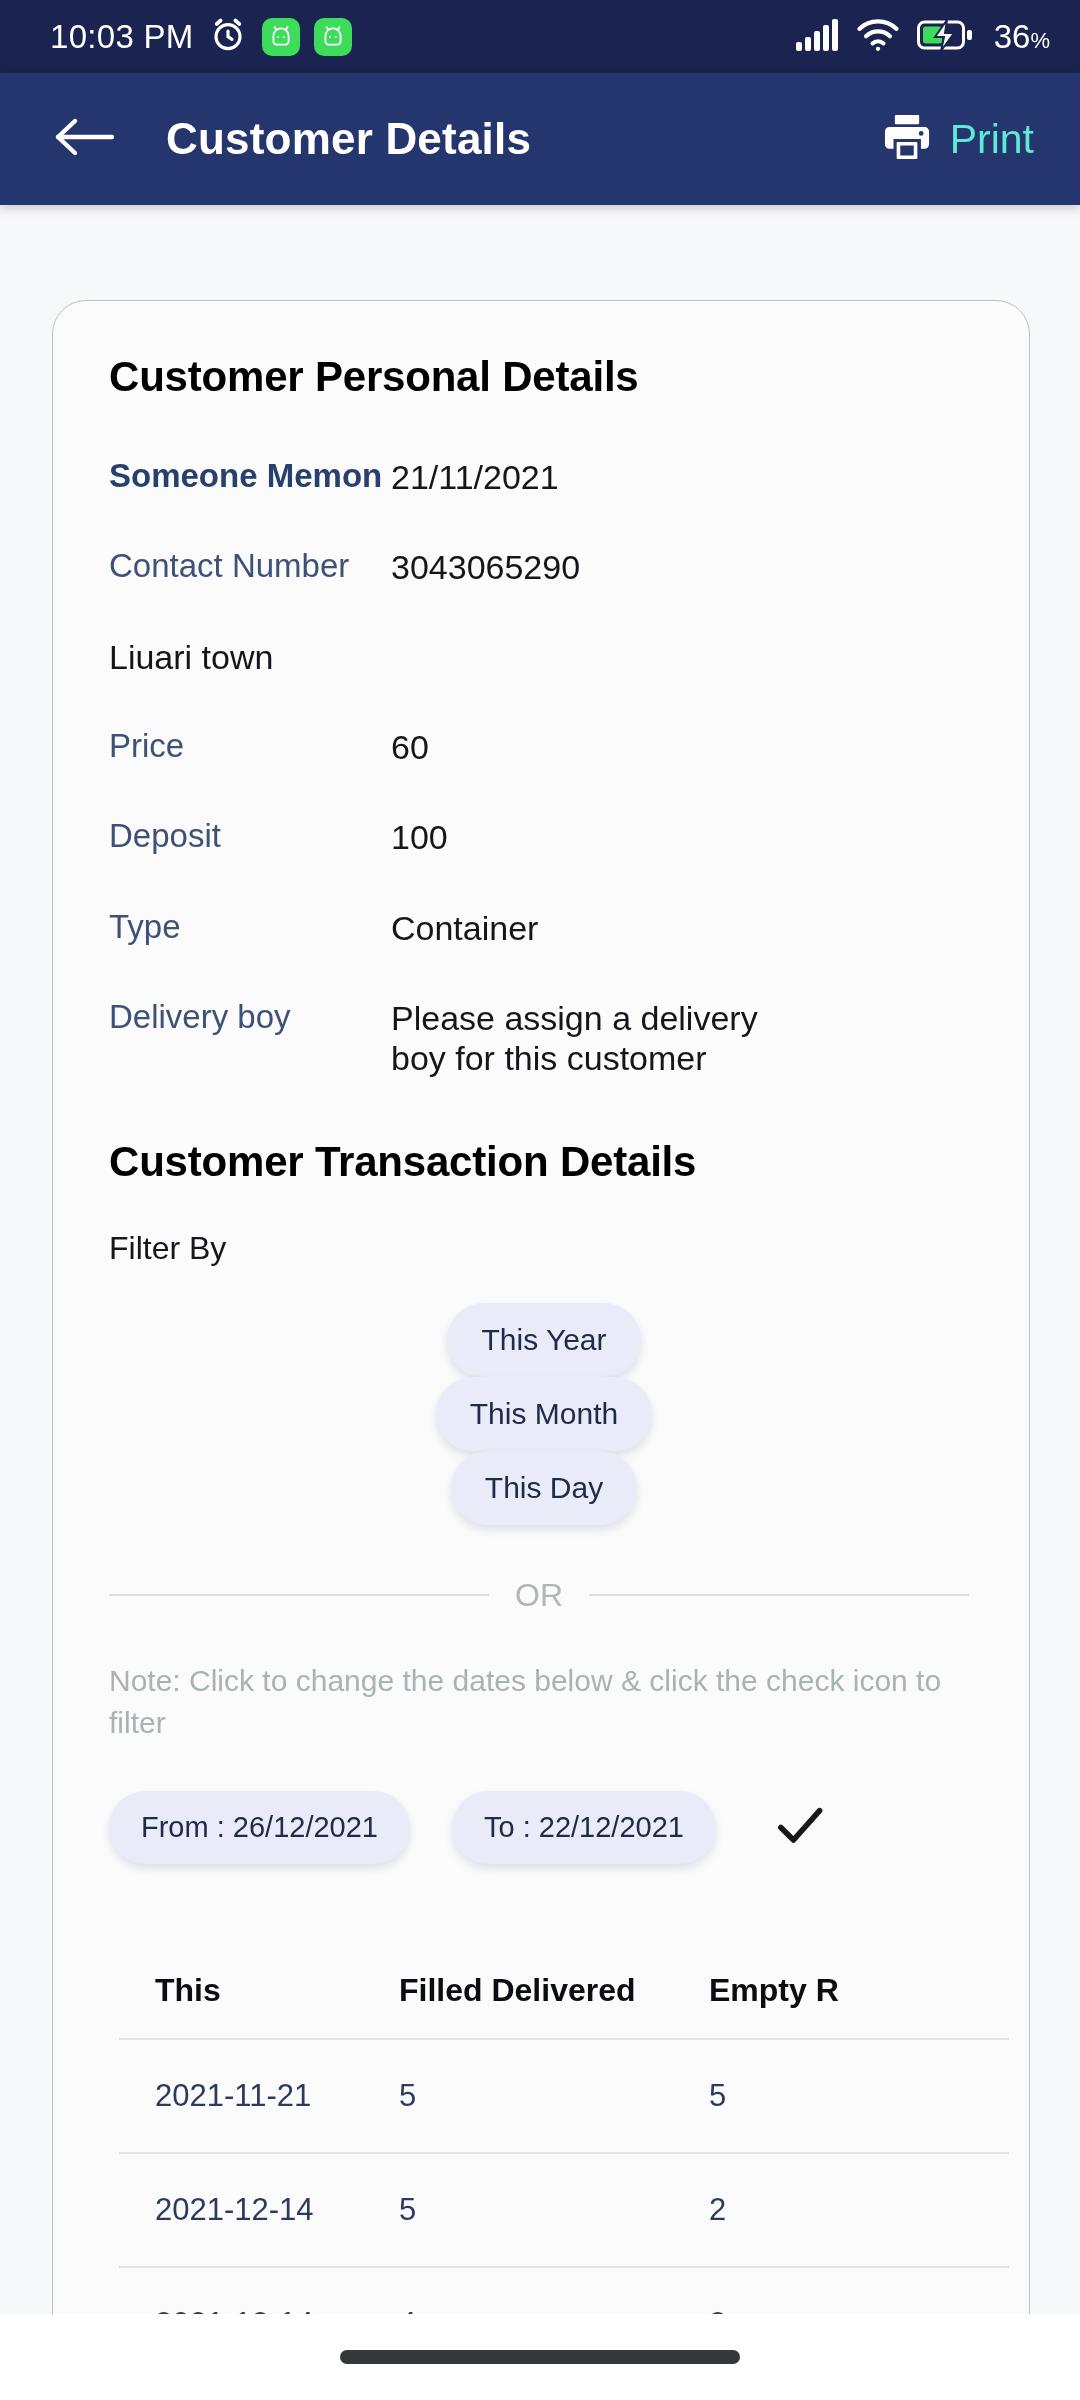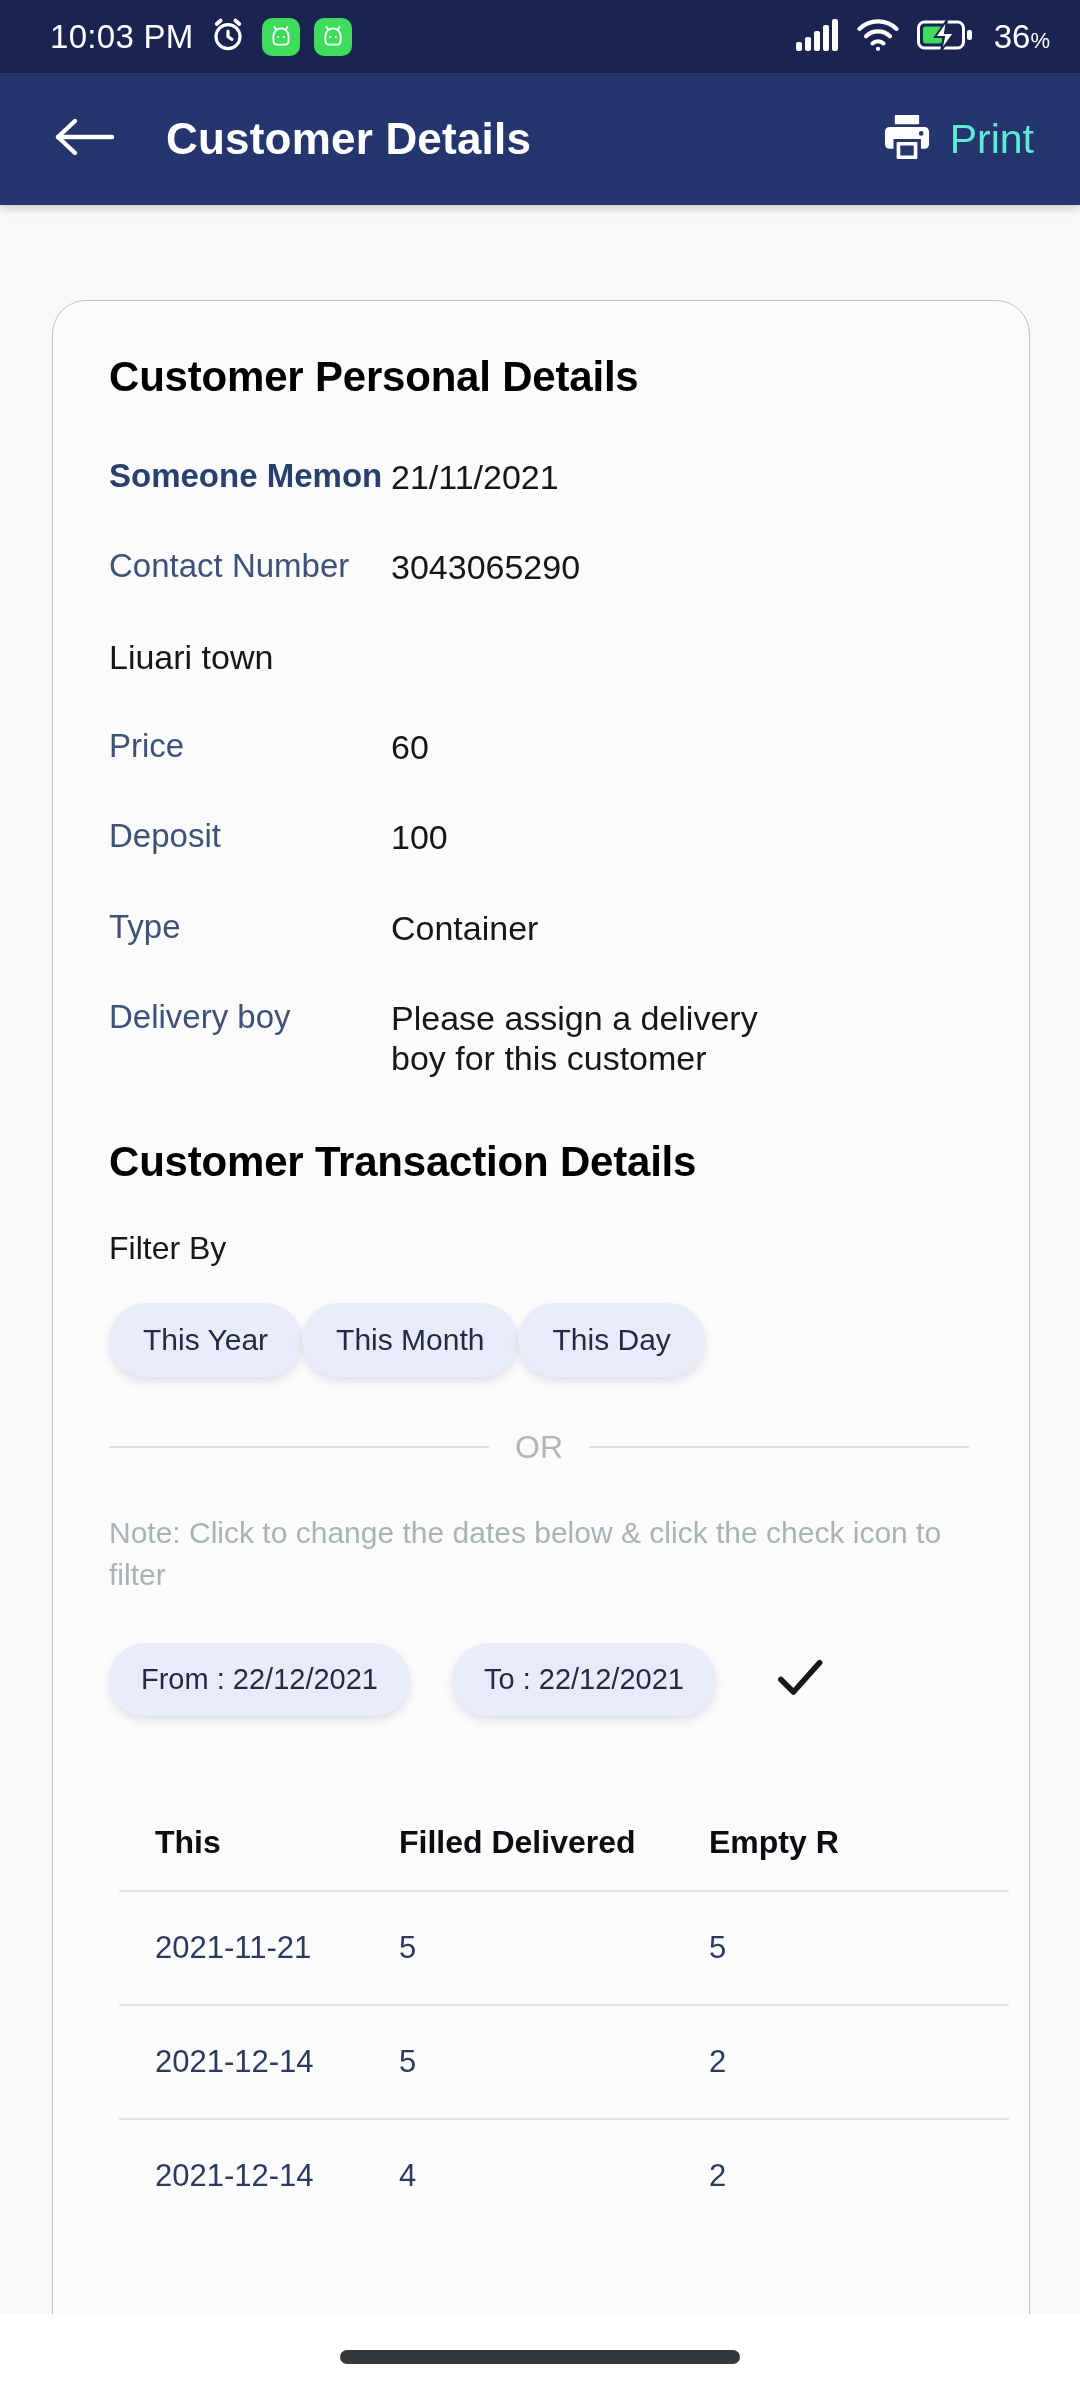--- a/index.html
+++ b/index.html
@@ -156,22 +156,24 @@
   #filter-by-label {
     font-size: 32px;
     color: #15171d;
     margin-top: 44px;
   }
   #filter-chip-row {
     display: flex;
     align-items: center;
     margin-top: 36px;
     width: 880px;
+    justify-content: space-between;
     padding-right: 10px;
     box-sizing: border-box;
+    flex-direction: column;
   }
   .chip {
     background: #e9ecf8;
     border-radius: 40px;
     padding: 20px 34px;
     font-size: 30px;
     color: #222a49;
     box-shadow: 0 5px 8px rgba(40,50,90,0.13);
     cursor: pointer;
     white-space: nowrap;
@@ -420,21 +422,21 @@
 
       <div id="or-divider">
         <div class="or-line"></div>
         <div id="or-text">OR</div>
         <div class="or-line"></div>
       </div>
 
       <div id="filter-note">Note: Click to change the dates below &amp; click the check icon to filter</div>
 
       <div id="date-chip-row">
-        <div class="date-chip">From : 22/12/2021</div>
+        <div class="date-chip">From : 26/12/2021</div>
         <div class="date-chip" id="date-chip-to">To : 22/12/2021</div>
         <div id="filter-confirm-button">
           <span>
             <svg width="56" height="56" viewBox="0 0 24 24" fill="none" stroke="#18181c" stroke-width="2.4" stroke-linecap="round" stroke-linejoin="round">
               <path d="M3.8 12.6 9.2 18 20.4 5.4"></path>
             </svg>
           </span>
         </div>
       </div>
 

